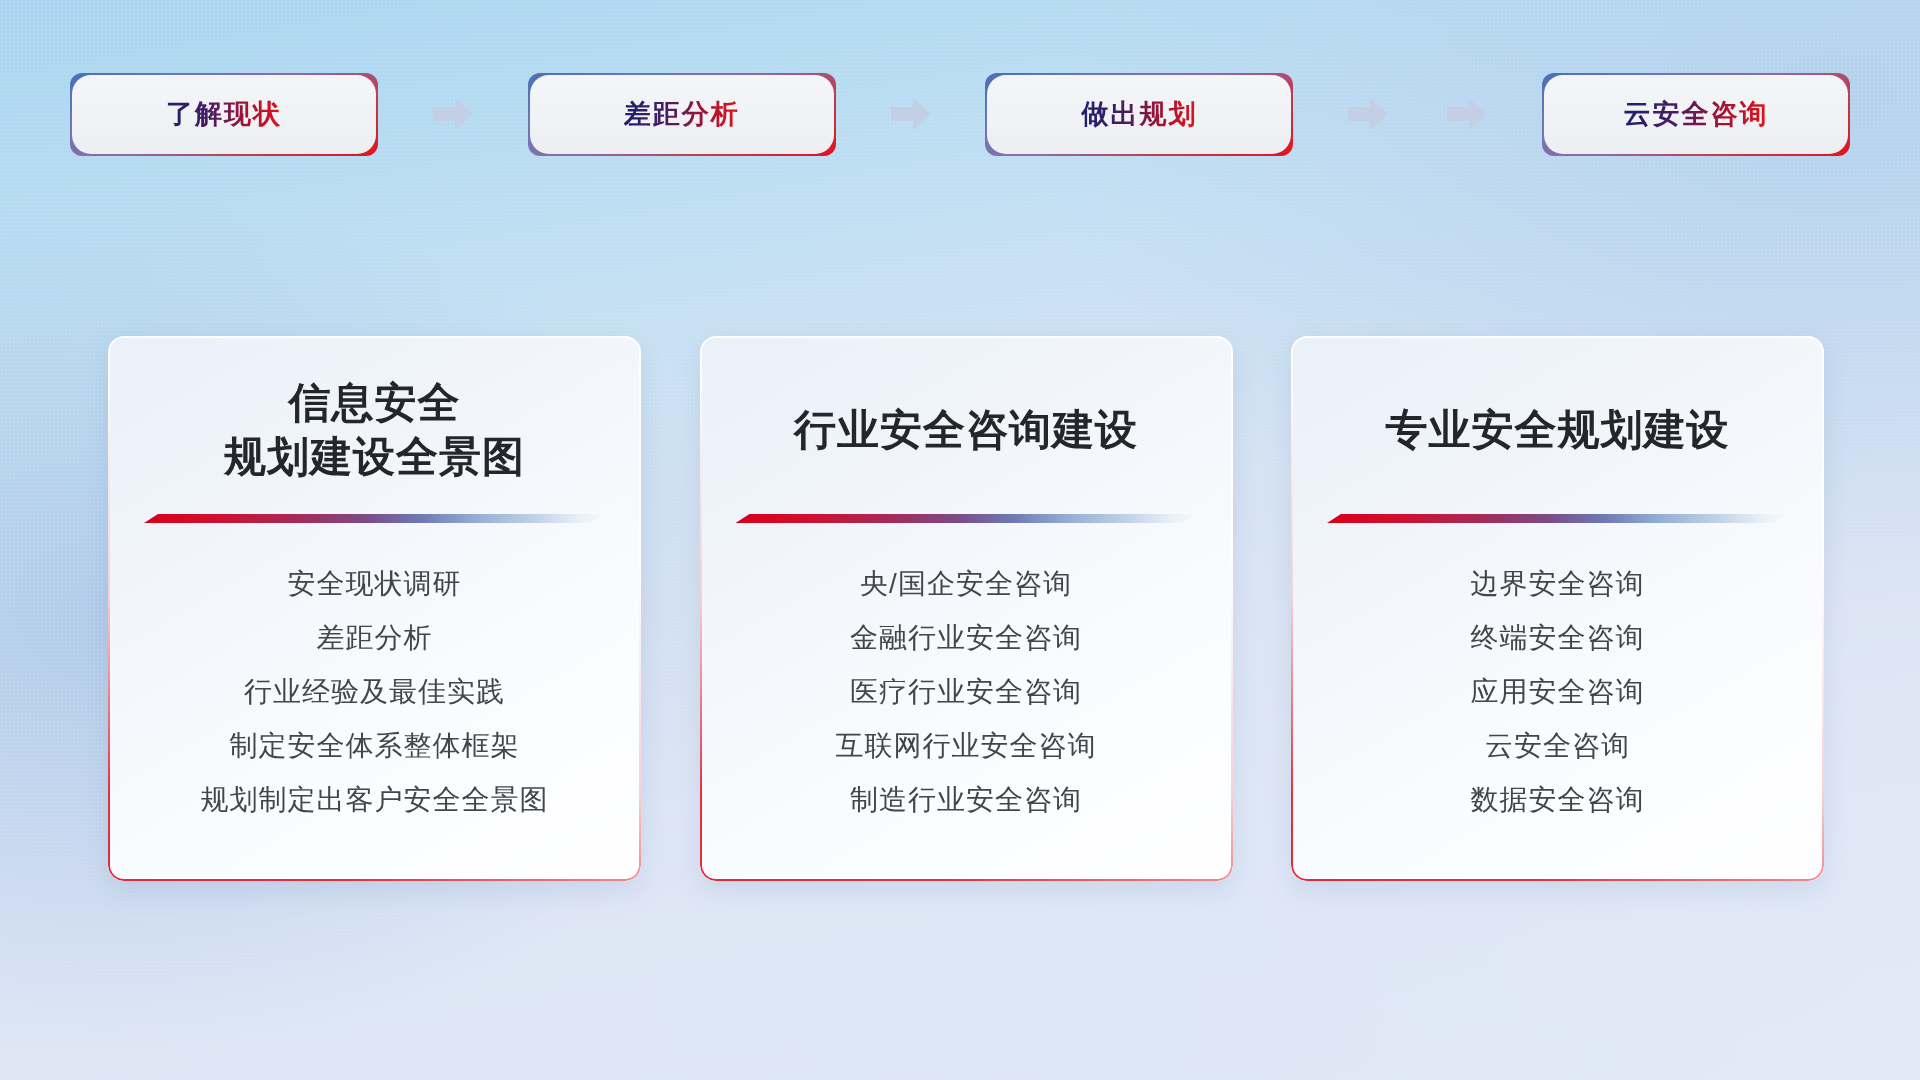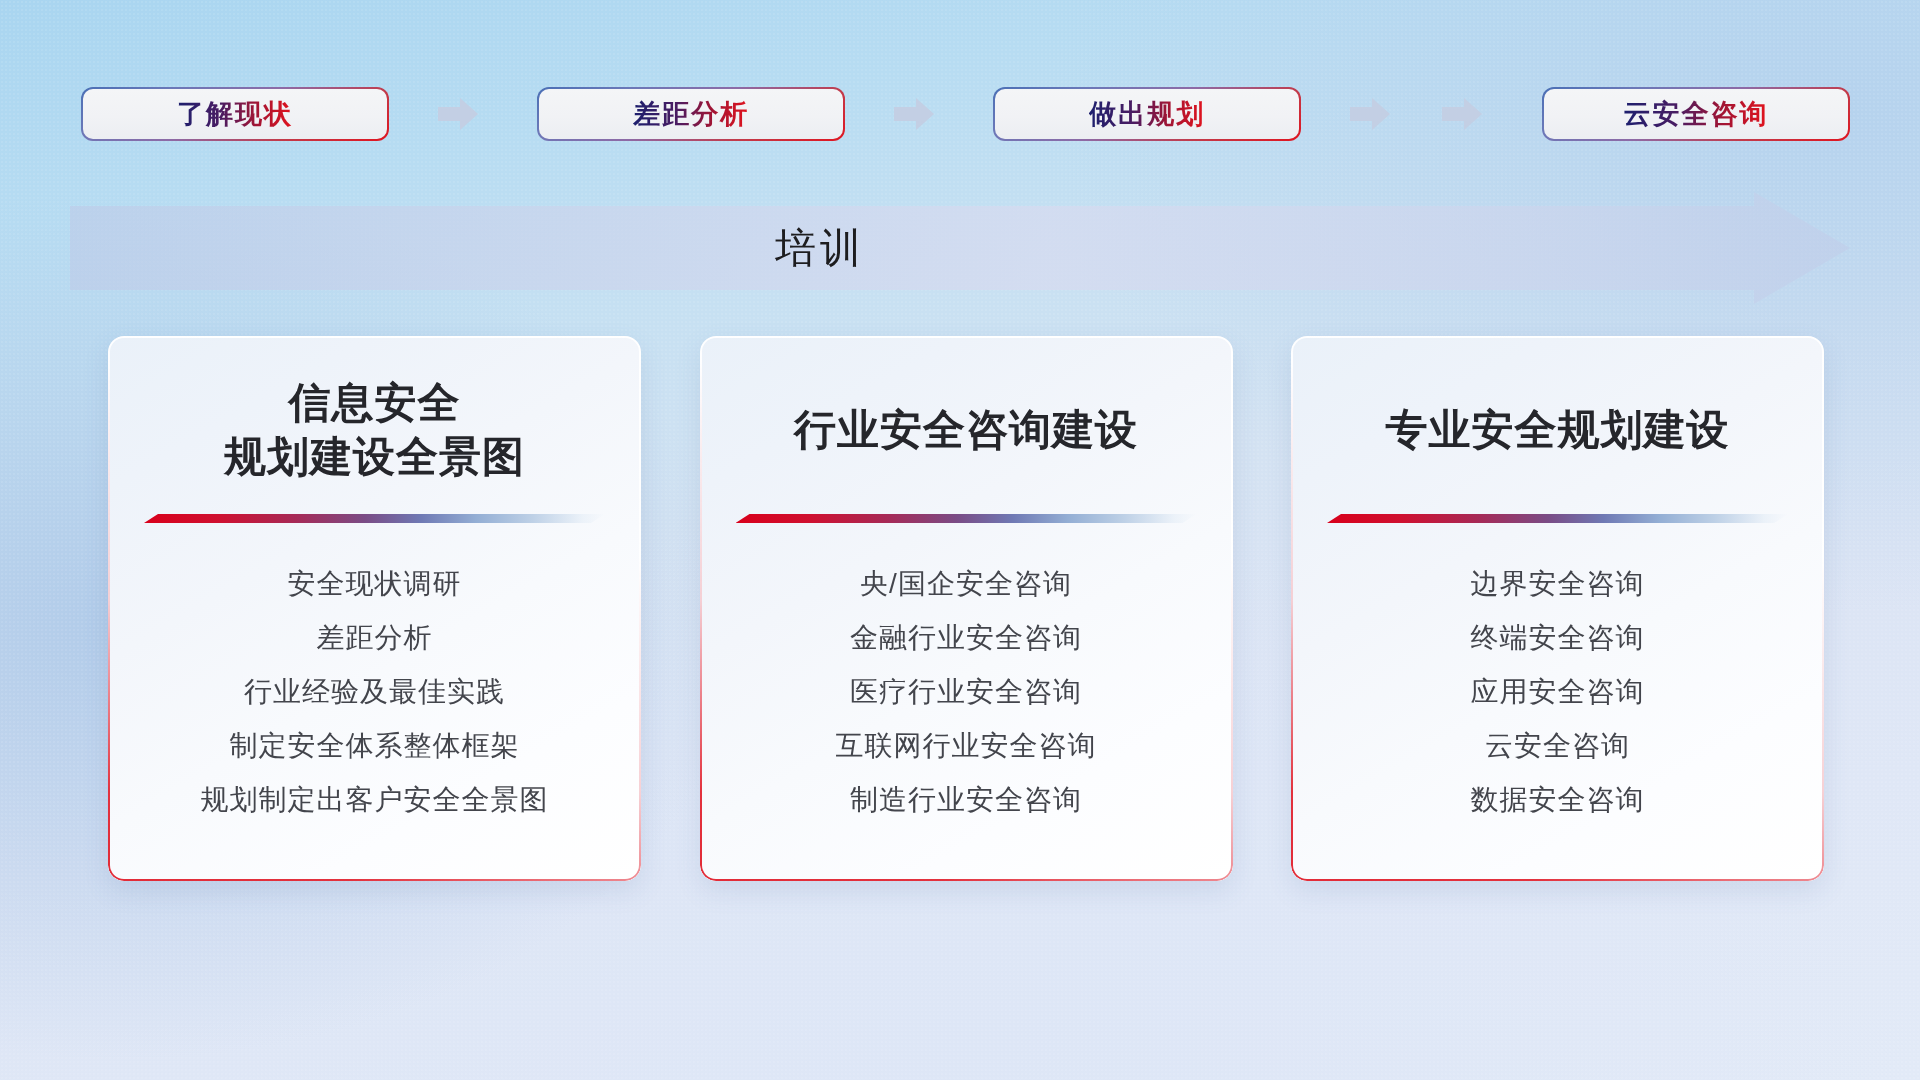--- a/index.html
+++ b/index.html
@@ -45,28 +45,27 @@
     right: 72px;
     height: 72px;
     display: flex;
     align-items: center;
     justify-content: space-between;
     z-index: 4;
   }
   .step-box {
     position: relative;
     flex: 0 0 304px;
-    height: 50px;
-    border-radius: 10px;
+    height: 79px;
+    border-radius: 19px;
     background: linear-gradient(180deg, #f4f5f7 0%, #f1f2f5 55%, #eceef2 100%);
     display: flex;
     align-items: center;
     justify-content: center;
     box-sizing: border-box;
-    margin-left: 11px;
   }
   
   .step-box::before {
     content: "";
     position: absolute;
     inset: -2px;
     border-radius: 12px;
     background: linear-gradient(155deg, #4a6fb5 0%, #6a78b8 22%, #8d6aa6 48%, #c23a4a 74%, #e0141f 100%);
     z-index: -1;
   }
@@ -274,24 +273,20 @@
         <path d="M0 10 H22 V1 L40 17 L22 33 V24 H0 Z" fill="#c3cfe4"></path>
       </svg>
     </div>
 
     <div class="step-box">
       <span class="step-label">云安全咨询</span>
     </div>
 
   </div>
 
-  <div class="banner">
-    <div class="shape"></div>
-    <div class="banner-title">培训</div>
-  </div>
 
   <div class="cards">
 
     <div class="card">
       <div class="card-title">
         <span class="tline">信息安全</span>
         <span class="tline">规划建设全景图</span>
       </div>
       <div class="divider">
           <span class="bar"></span>

